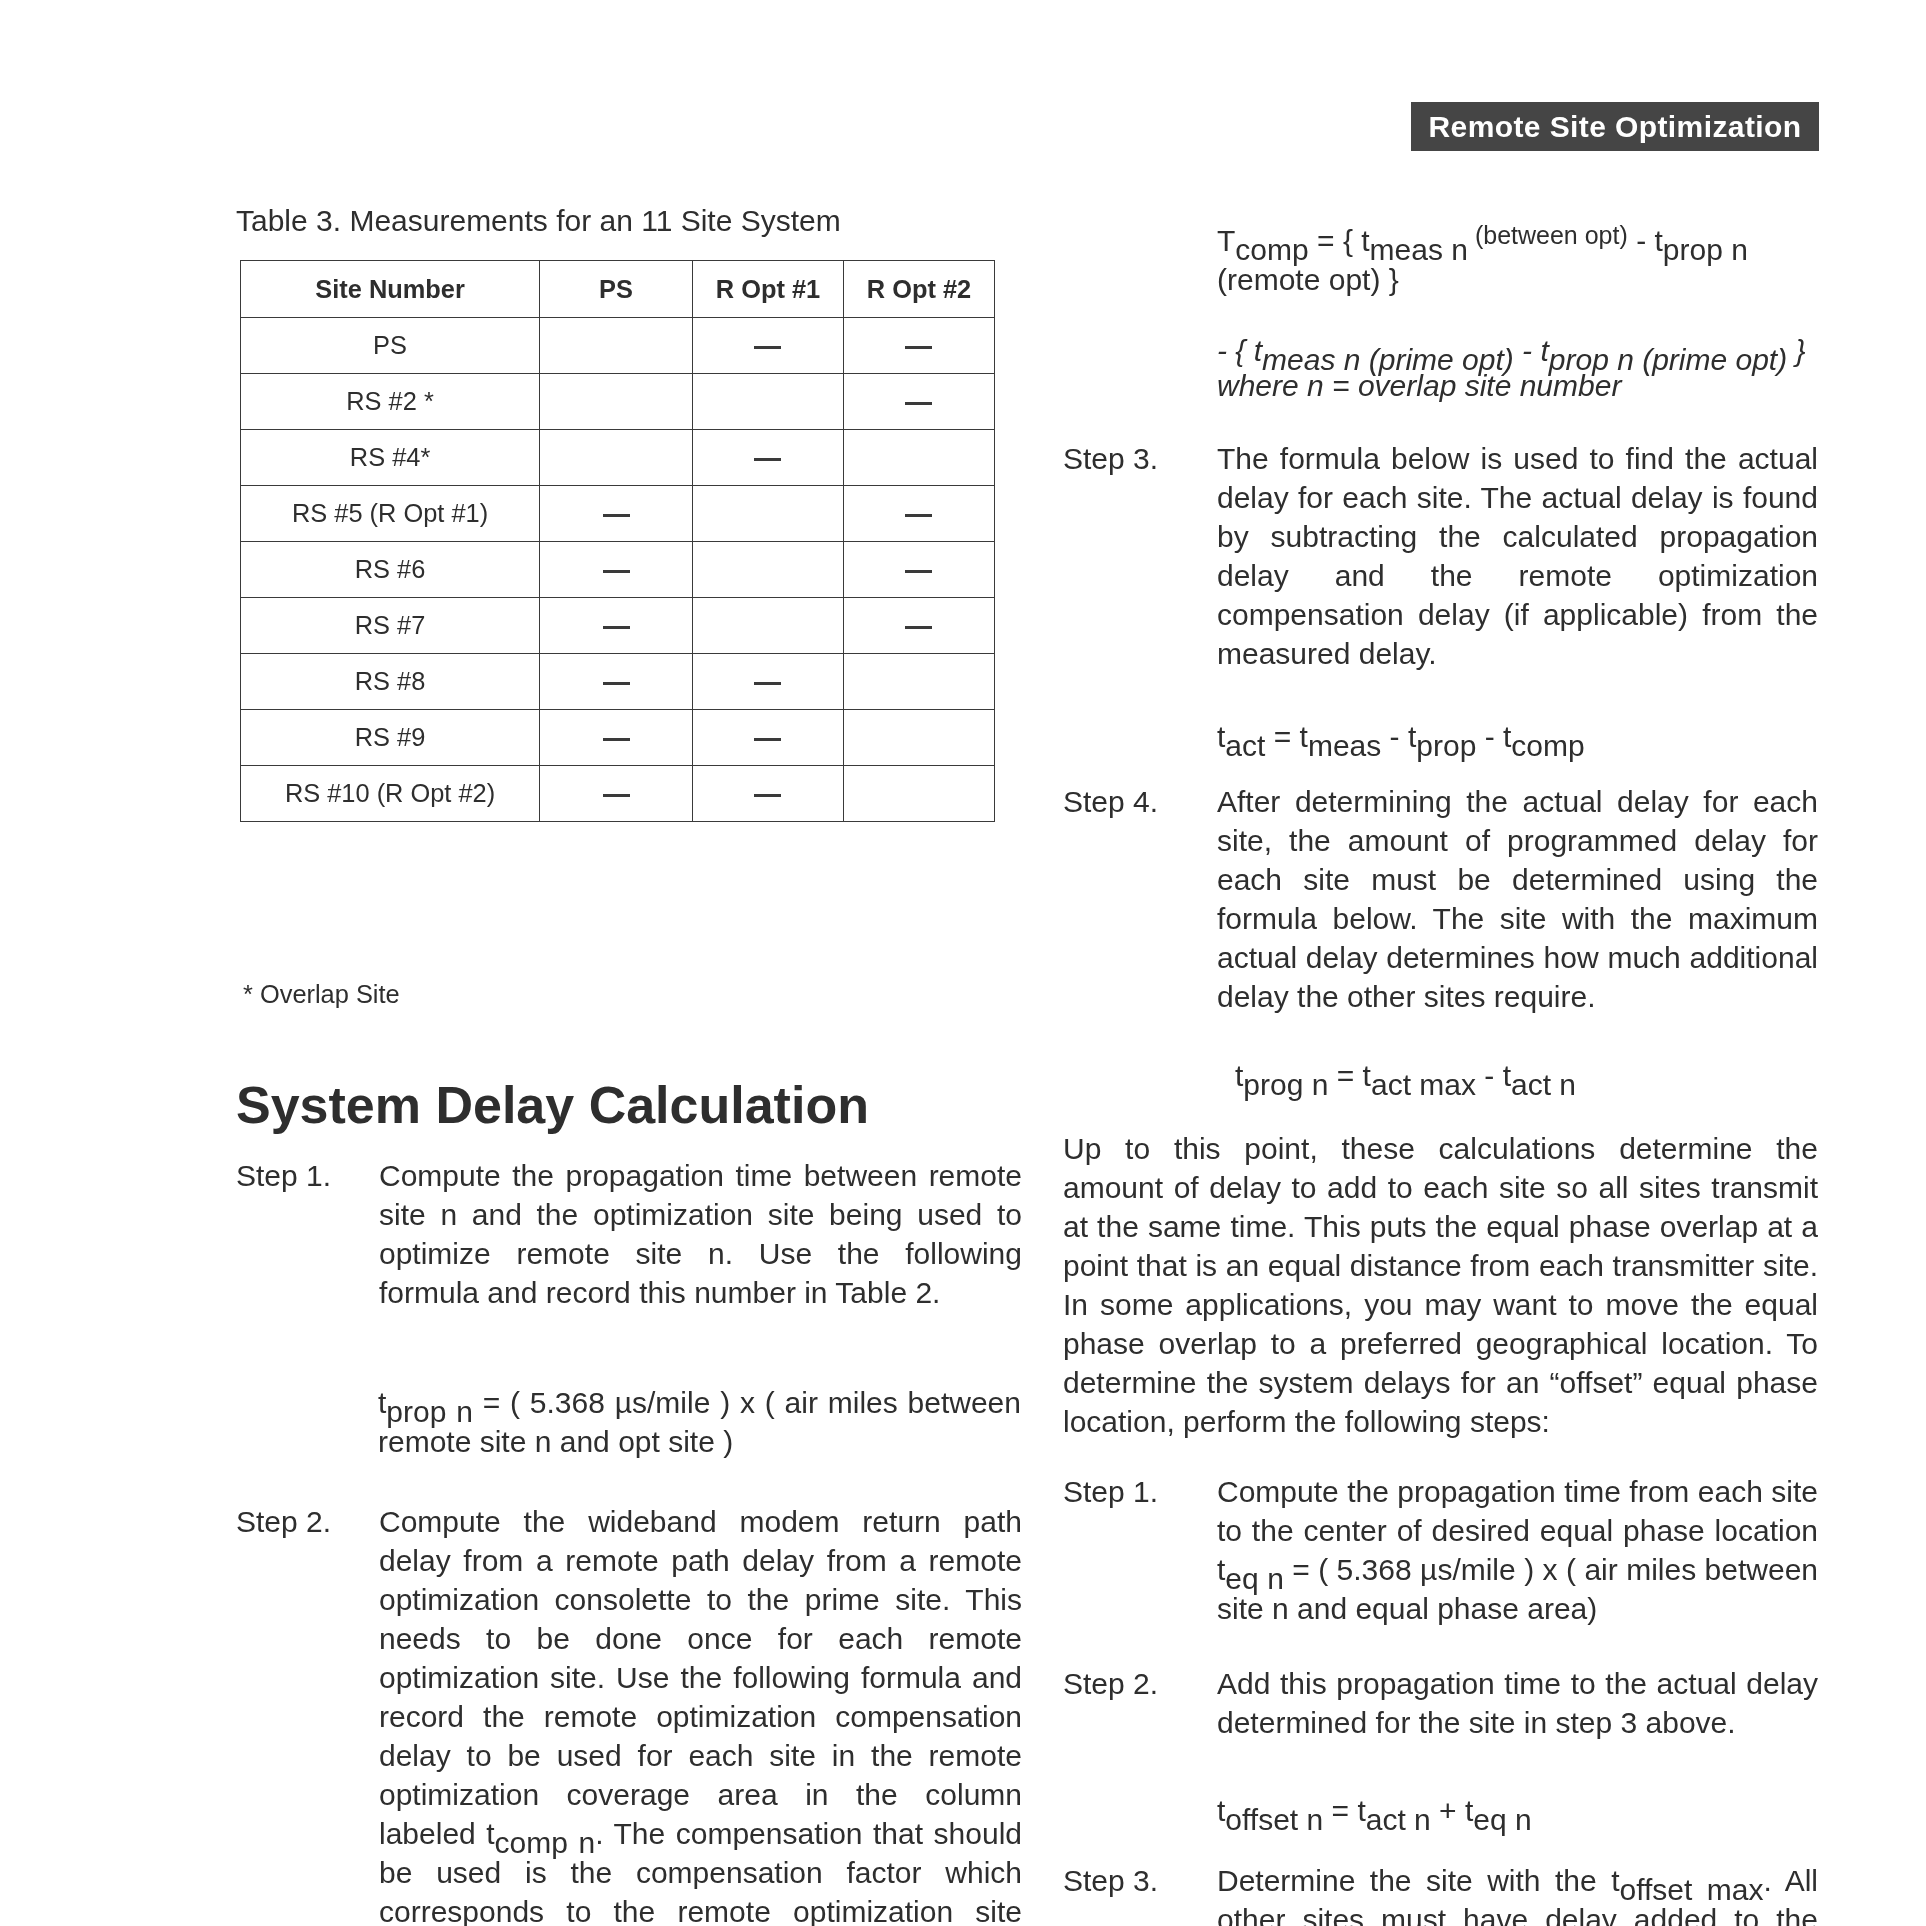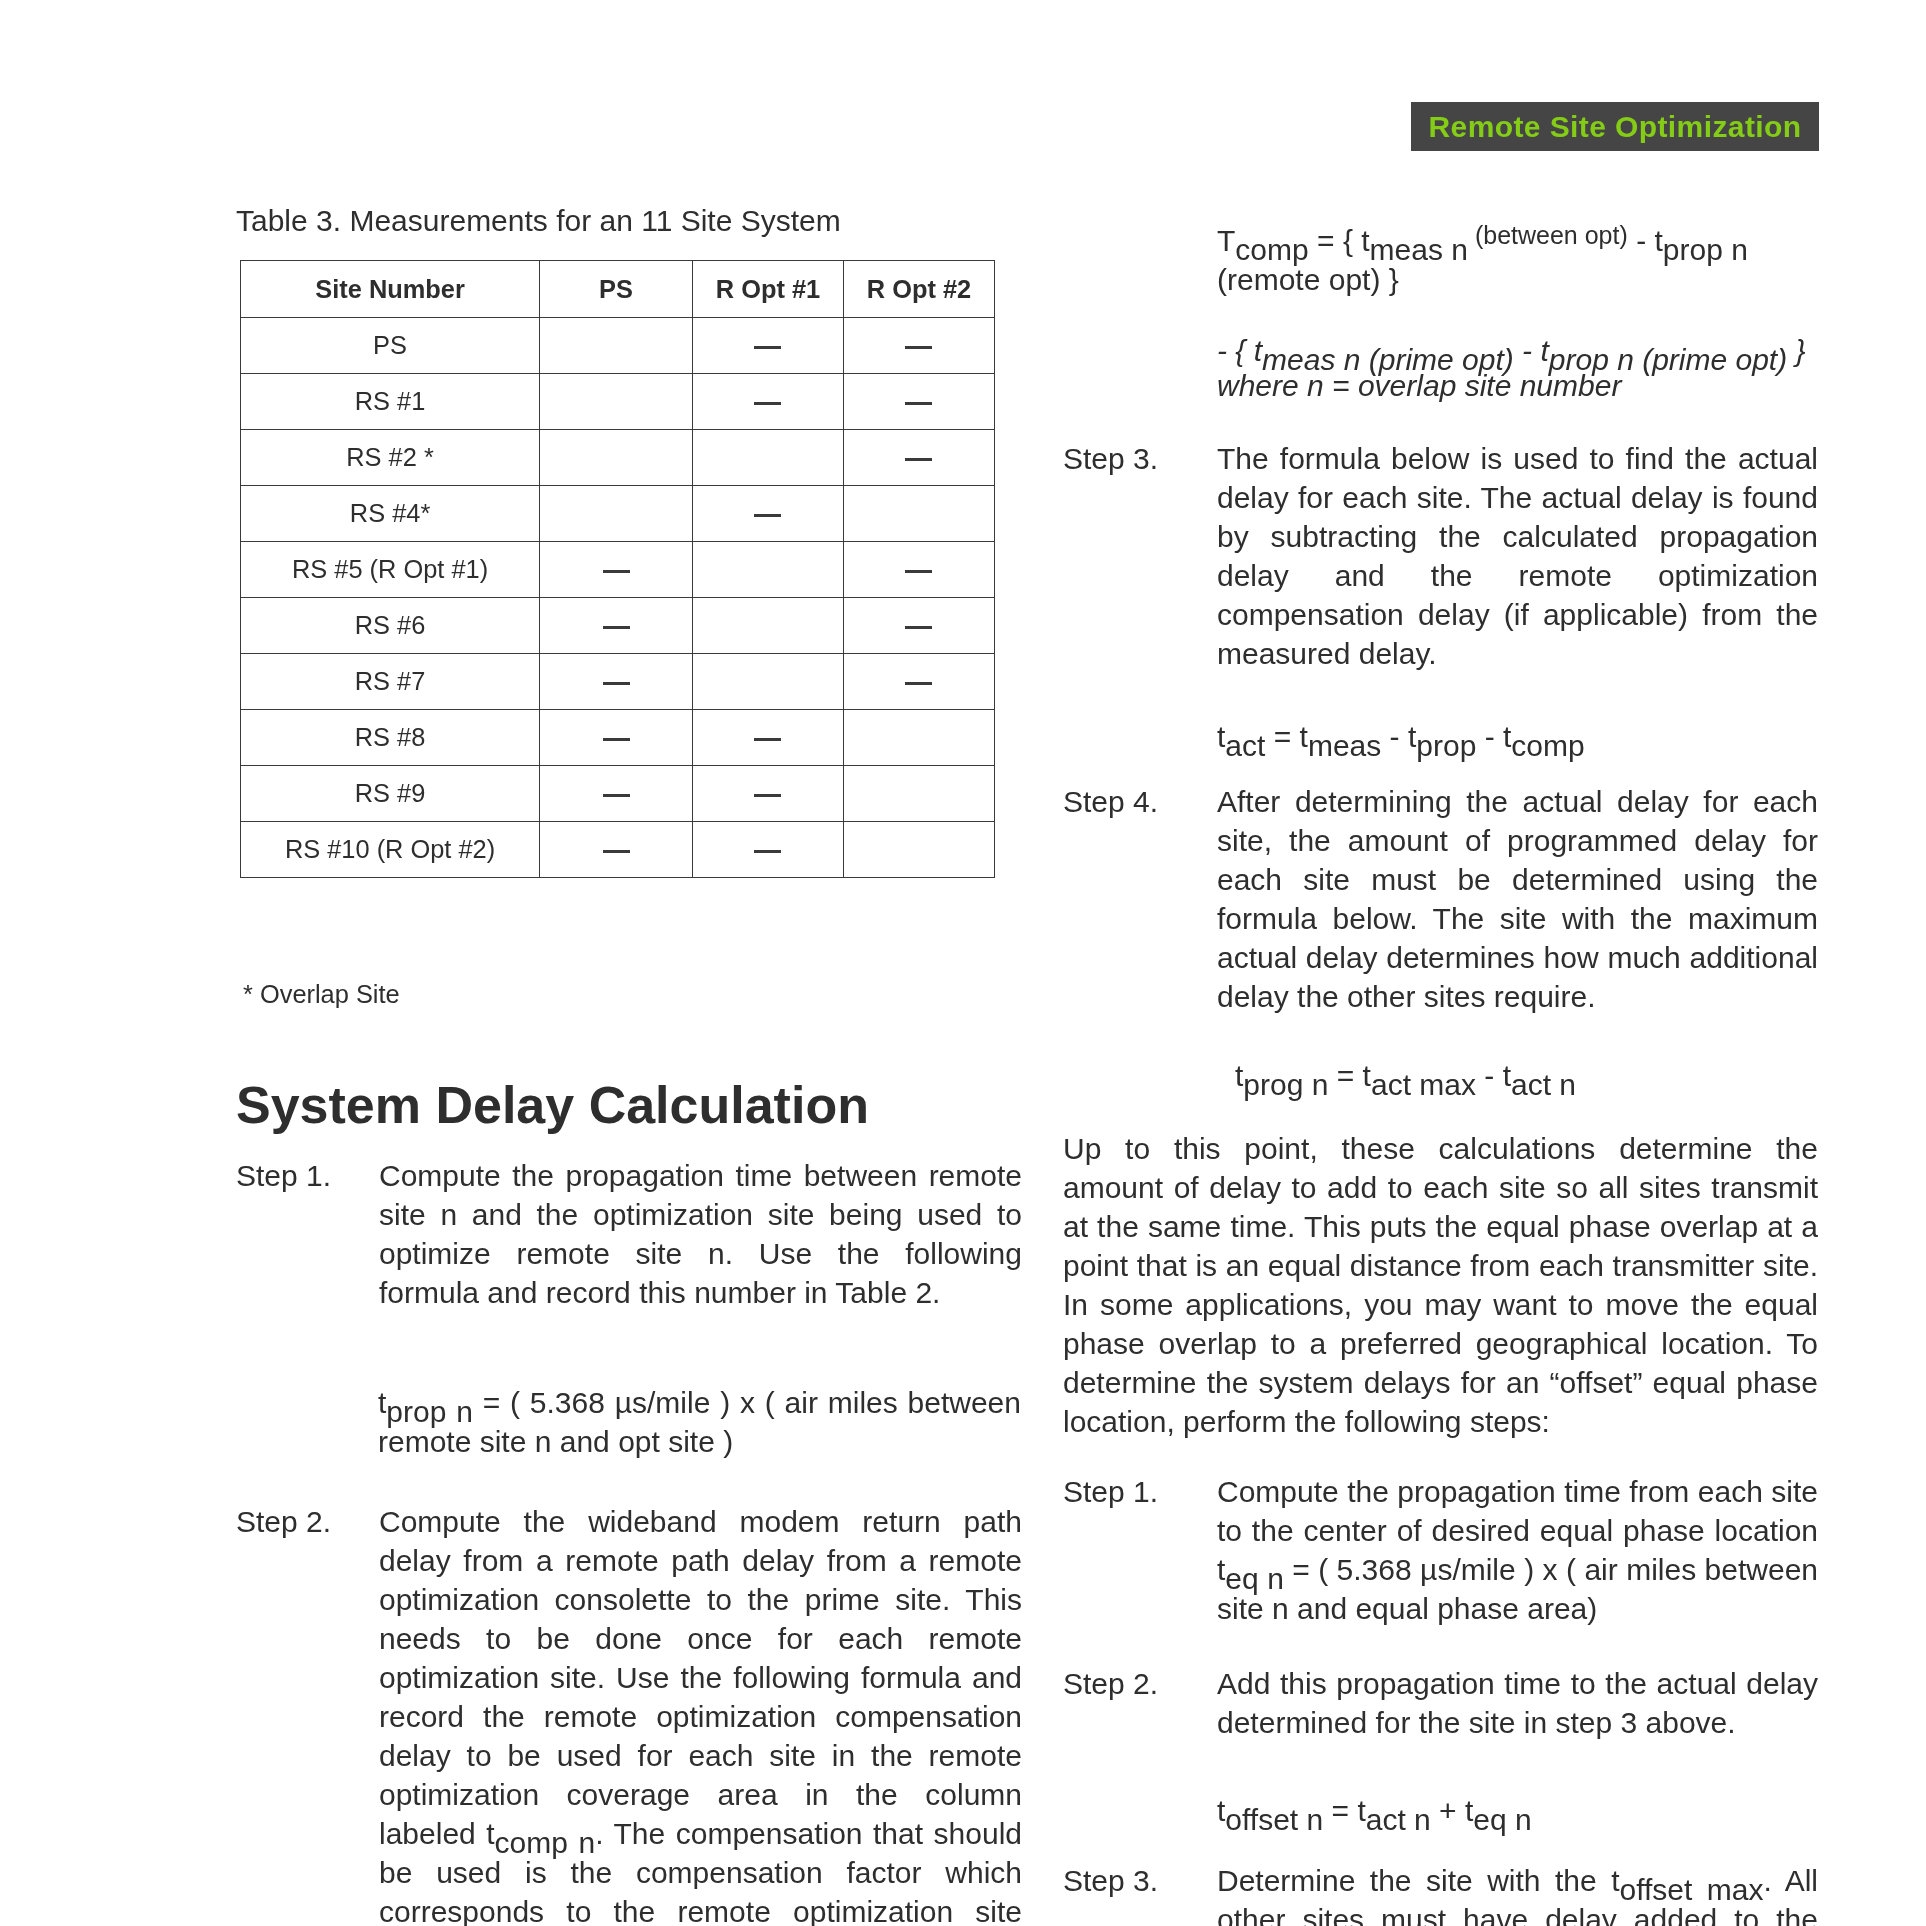--- a/index.html
+++ b/index.html
@@ -2,21 +2,21 @@
 <html style="font-size:6.2px"><head>
 <meta charset="utf-8">
 <style>
   html, body { margin: 0; padding: 0; background: #ffffff; }
   body {
     width: 1937px; height: 2549px; position: relative; overflow: hidden;
     font-family: "Liberation Sans", sans-serif; color: #2e2e2e;
   }
   .header-tab {
     position: absolute; left: 1411px; top: 102px; width: 408px; height: 49px;
-    background: #454545; color: #84cc16; font-weight: bold; font-size: 30px;
+    background: #454545; color: #ffffff; font-weight: bold; font-size: 30px;
     display: flex; align-items: center; justify-content: center; letter-spacing: 0.4px;
   }
 
   .table-caption { position: absolute; left: 236px; top: 204px; font-size: 30px; }
   table.sites {
     position: absolute; left: 240px; top: 260px; width: 755px;
     border-collapse: collapse; font-size: 25.4px;
   }
   table.sites th, table.sites td {
     border: 1.9px solid #3a3a3a; text-align: center; height: 55px; padding: 0;
@@ -51,26 +51,20 @@
     <tr>
       <th>Site Number</th>
       <th>PS</th>
       <th>R Opt #1</th>
       <th>R Opt #2</th>
     </tr>
   </thead>
   <tbody id="site-rows">
       <tr>
         <td>PS</td>
-        <td></td>
-        <td><span class="dash"></span></td>
-        <td><span class="dash"></span></td>
-      </tr>
-      <tr>
-        <td>RS #1</td>
         <td></td>
         <td><span class="dash"></span></td>
         <td><span class="dash"></span></td>
       </tr>
       <tr>
         <td>RS #2 *</td>
         <td></td>
         <td></td>
         <td><span class="dash"></span></td>
       </tr>

